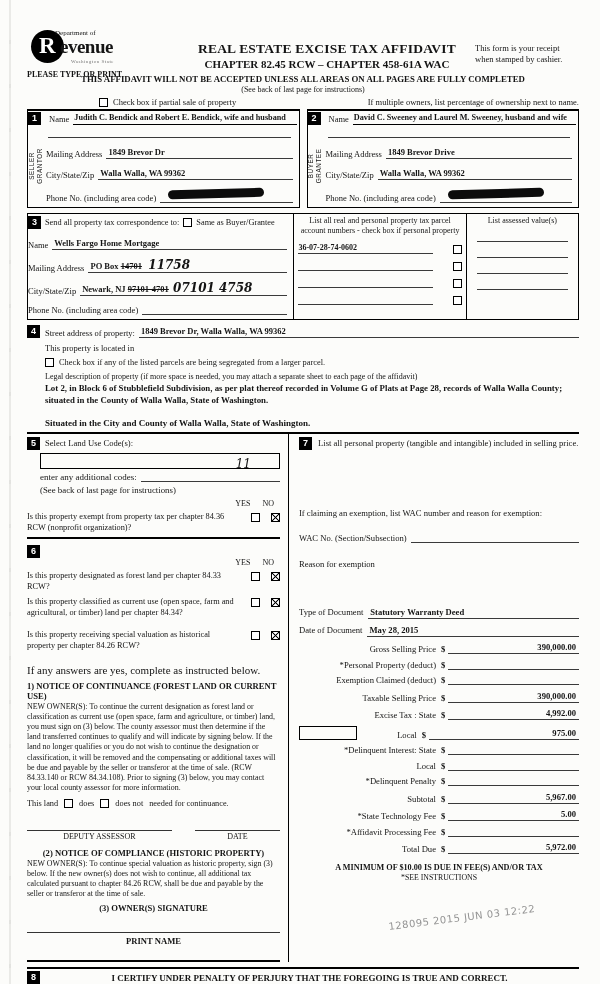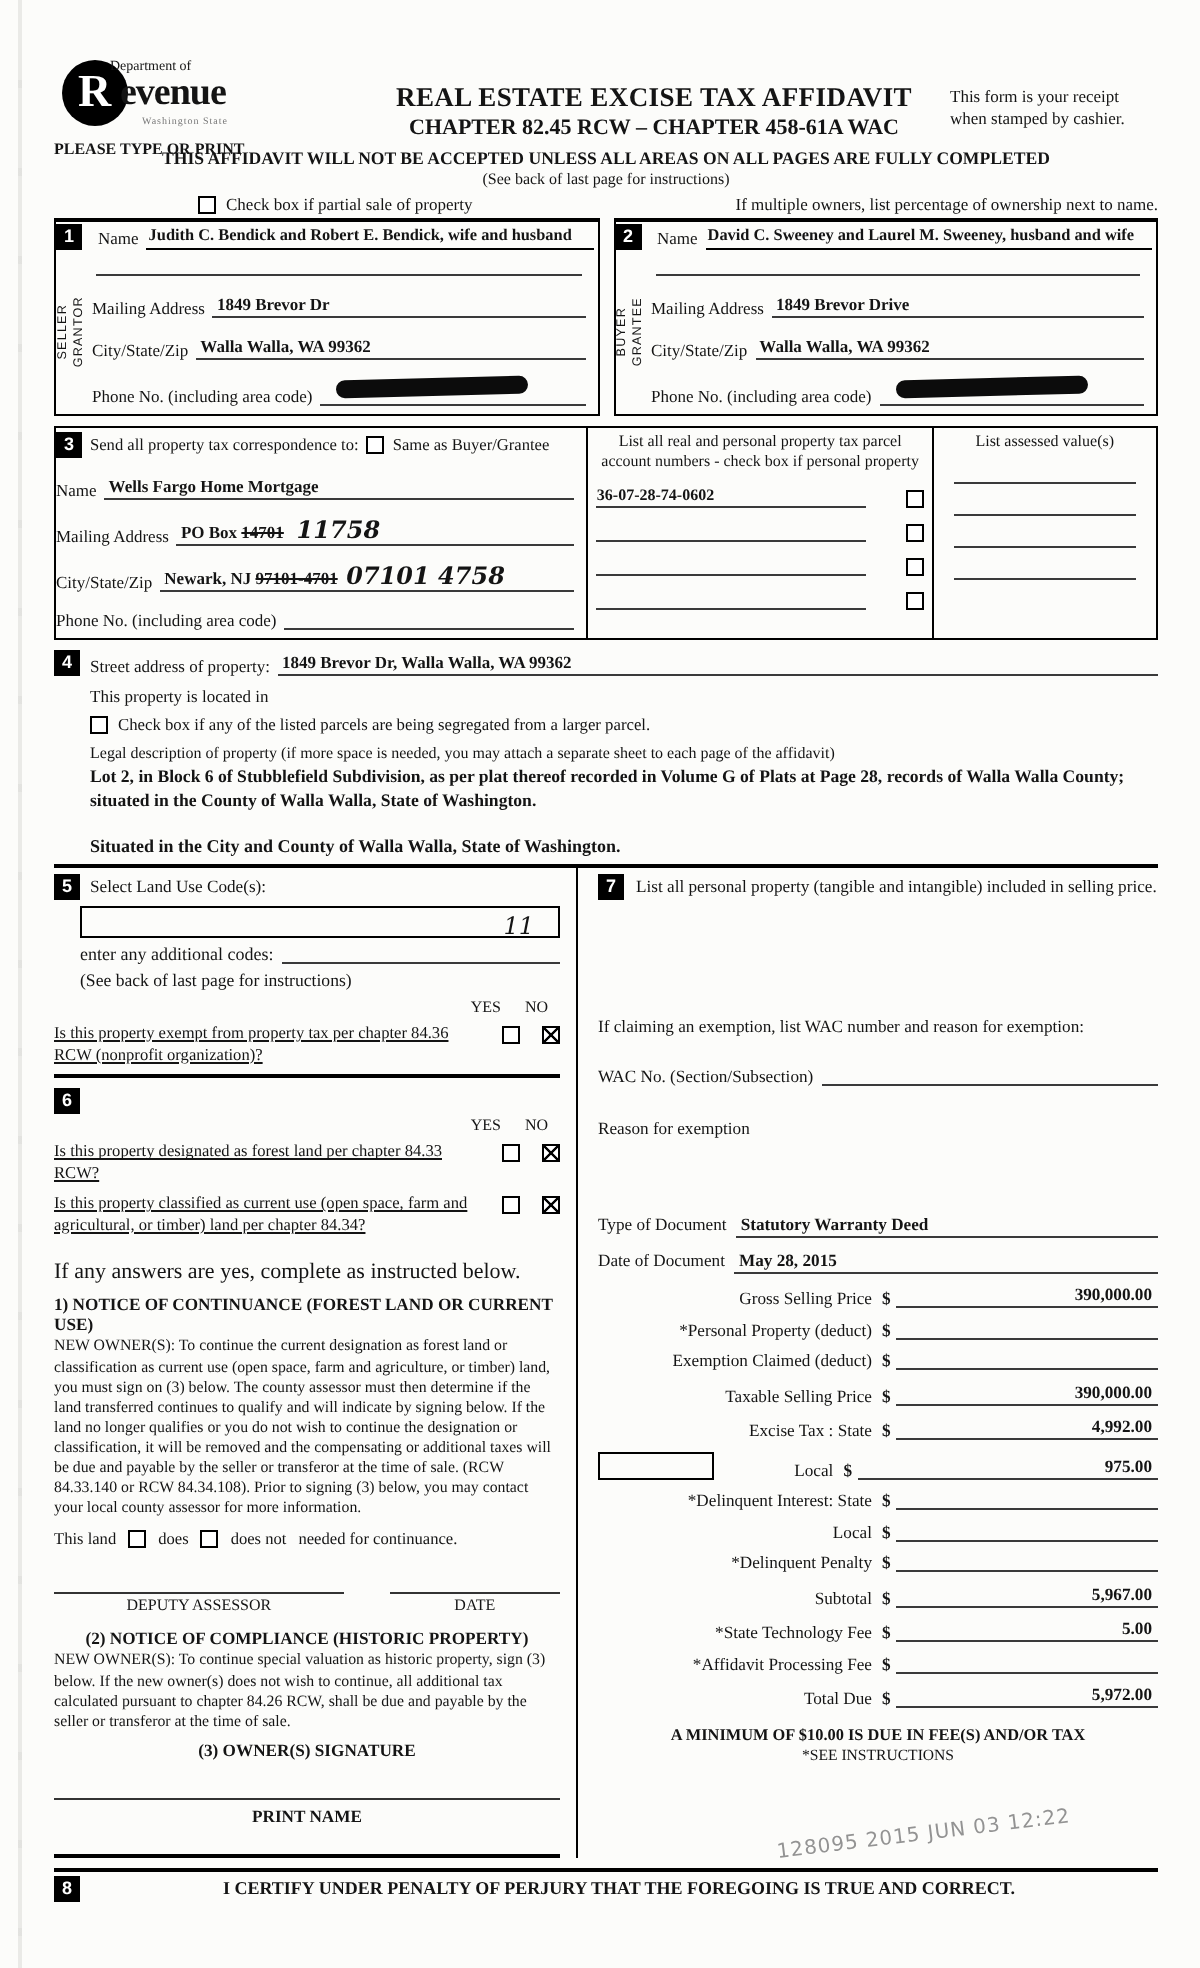--- a/index.html
+++ b/index.html
@@ -71,23 +71,23 @@
   .legal-lbl { font-size:8px; margin-top:5px; }
   .legal-text { font-size:8.8px; font-weight:bold; line-height:1.35; margin-top:2px; }
   .situated { font-size:9px; font-weight:bold; margin-top:11px; }
 
   
   .cols { display:flex; }
   .col-l { width:262px; border-right:1.4px solid #000; padding:3px 8px 0 0; }
   .col-r { flex:1; padding:3px 0 0 10px; }
   .yesno { display:flex; justify-content:flex-end; gap:12px; font-size:8px; padding-right:6px; margin-top:4px; }
   .q-row { display:flex; align-items:flex-start; font-size:8.3px; margin-top:4px; }
-  .q-text { flex:1; padding-right:6px; line-height:1.3;text-decoration:underline; }
+  .q-text { flex:1; padding-right:6px; line-height:1.3; }
   .q-row .cb { margin-left:11px; margin-top:1px; }
-  .luc-box { border:1.6px solid #000; height:16px; margin:3px 0 3px 13px; text-align:right; padding-right:12px; }
+  .luc-box { border:1.6px solid #000; height:16px; margin:3px 0 3px 13px; text-align:right; padding-right:28px; }
   .note { font-size:11px; }
   .n-title { font-size:8.6px; font-weight:bold; margin-top:5px; }
   .n-text { font-size:7.9px; line-height:1.28; margin-top:1px; }
   .qualify { display:flex; align-items:center; gap:6px; font-size:8.3px; margin-top:6px; }
   .sigpair { display:flex; gap:23px; margin-top:22px; }
   .sigpair .c { text-align:center; font-size:8px; }
   .sigpair .l1 { border-top:1px solid #333; padding-top:1px; }
   .c1 { flex:1.7; } .c2 { flex:1; }
   .ctr { text-align:center; }
   .ownsig { font-size:8.6px; font-weight:bold; text-align:center; margin-top:4px; }
@@ -309,20 +309,25 @@
           <div class="q-row">
             <span class="q-text">Is this property designated as forest land per chapter 84.33 RCW?</span>
             <span class="cb"></span>
             <span class="cb checked"></span>
           </div>
           <div class="q-row">
             <span class="q-text">Is this property classified as current use (open space, farm and agricultural, or timber) land per chapter 84.34?</span>
             <span class="cb"></span>
             <span class="cb checked"></span>
           </div>
+          <div class="q-row" style="margin-top:12px;">
+            <span class="q-text">Is this property receiving special valuation as historical property per chapter 84.26 RCW?</span>
+            <span class="cb"></span>
+            <span class="cb checked"></span>
+          </div>
           <div class="note" style="margin-top:12px;">If any answers are yes, complete as instructed below.</div>
           <div class="n-title">1) NOTICE OF CONTINUANCE (FOREST LAND OR CURRENT USE)</div>
           <div class="n-text">NEW OWNER(S): To continue the current designation as forest land or classification as current use (open space, farm and agriculture, or timber) land, you must sign on (3) below. The county assessor must then determine if the land transferred continues to qualify and will indicate by signing below. If the land no longer qualifies or you do not wish to continue the designation or classification, it will be removed and the compensating or additional taxes will be due and payable by the seller or transferor at the time of sale. (RCW 84.33.140 or RCW 84.34.108). Prior to signing (3) below, you may contact your local county assessor for more information.</div>
           <div class="qualify">
             <span>This land</span>
             <span class="cb"></span>
             <span>does</span>
             <span class="cb"></span>
             <span>does not</span>
             <span>needed for continuance.</span>

